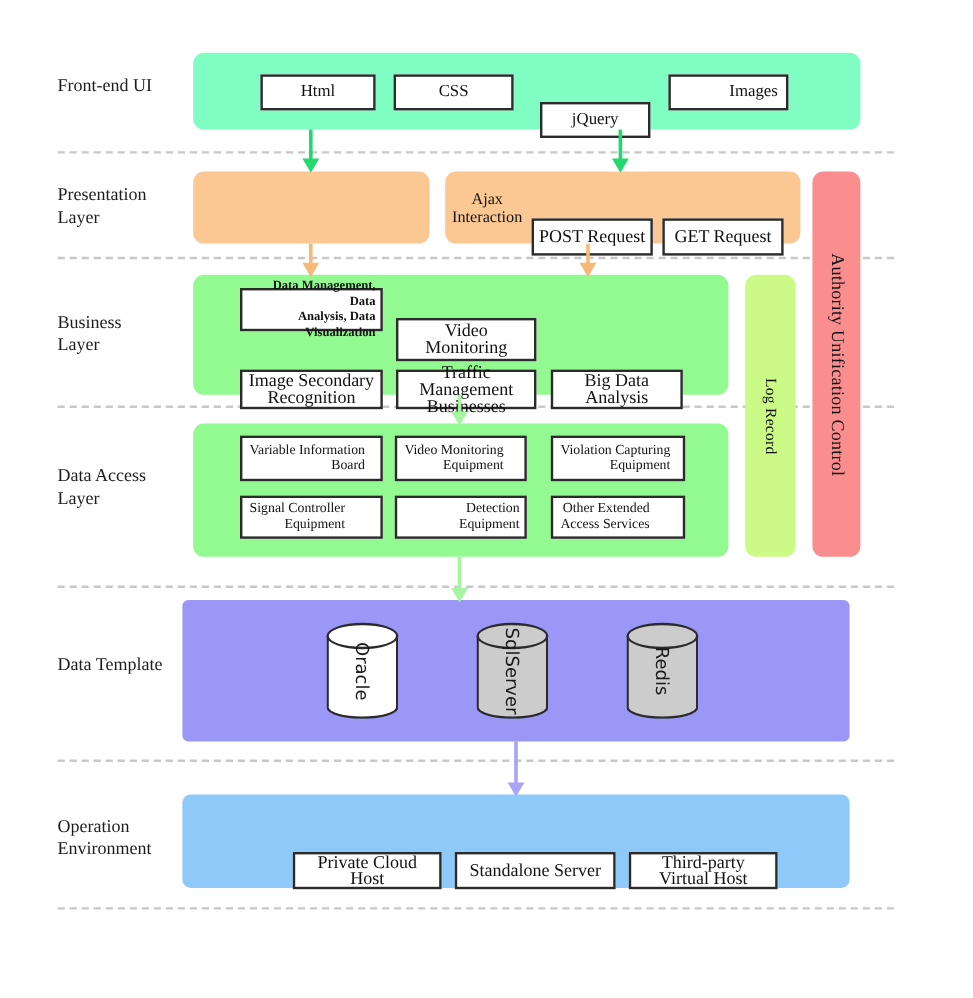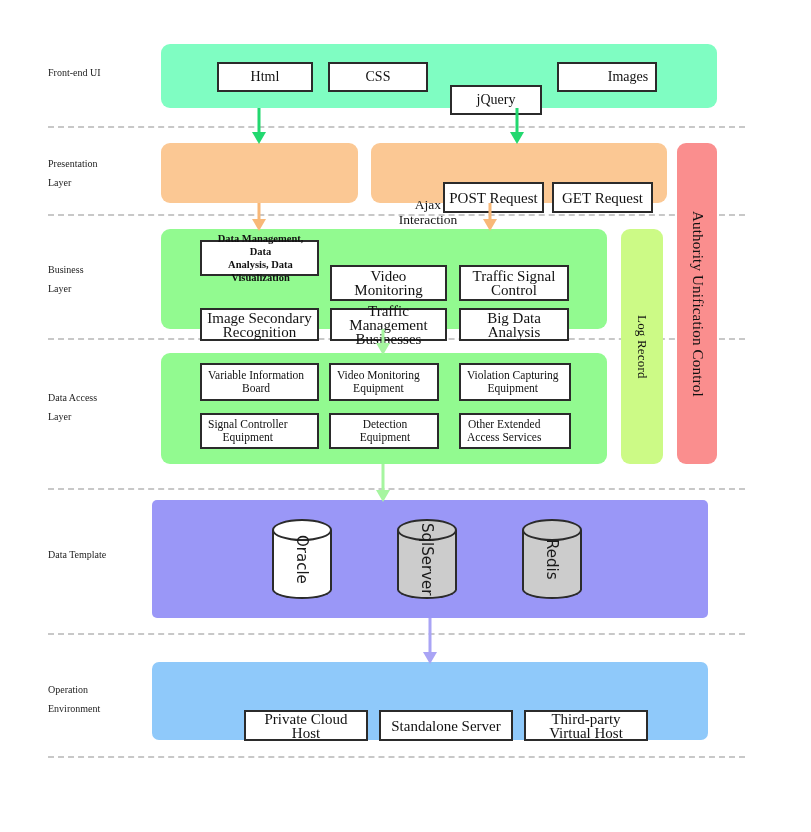--- a/index.html
+++ b/index.html
@@ -12,21 +12,21 @@
 
   
   .sep{
     position:absolute;left:48px;width:697px;height:0;
     border-top:2px dashed #c8c8c8;
   }
 
   
   .row-label{
     position:absolute;left:48px;width:118px;
-    font-size:10px;line-height:19px;color:#1c1c1c;
+    font-size:15px;line-height:19px;color:#1c1c1c;
     text-align:left;
   }
 
   
   .panel{
     position:absolute;border-radius:9px;box-sizing:border-box;
   }
   .panel.frontend{background:#7ffdc2;}
   .panel.presentation{background:#fbc894;}
   .panel.business{background:#92fa90;}
@@ -38,21 +38,21 @@
 
   
   .box{
     position:absolute;box-sizing:border-box;
     background:#ffffff;border:2px solid #2b2b2b;
     display:flex;align-items:center;justify-content:center;
     text-align:center;
     font-size:14px;line-height:16px;color:#111;
     padding:2px 4px;
   }
-  .box.leftal{justify-content:flex-start;text-align:center;padding-left:6px;}
+  .box.leftal{justify-content:flex-start;text-align:right;padding-left:6px;}
   .box.tiny{font-size:10.5px;line-height:13px;font-weight:bold;}
   .box.sm{font-size:15px;line-height:14px;margin-top:25px;}
   .box.xs{font-size:11.5px;line-height:13px;}
 
   
   .plain{
     position:absolute;text-align:center;
     font-size:13.5px;line-height:15px;color:#141414;
     display:flex;align-items:center;justify-content:center;
   }
@@ -122,26 +122,25 @@
     <div class="panel storage" style="left: 152px; top: 500px; width: 556px; height: 118px;"></div>
     <div class="panel operation" style="left: 152px; top: 662px; width: 556px; height: 78px;"></div>
     <div class="panel logrecord" style="left: 621px; top: 229px; width: 42px; height: 235px;"></div>
     <div class="panel authority" style="left: 677px; top: 143px; width: 40px; height: 321px;"></div>
     <div class="vlabel small" style="left: 621px; top: 229px; width: 42px; height: 235px;">Log Record</div>
     <div class="vlabel" style="left: 677px; top: 143px; width: 40px; height: 321px;">Authority Unification Control</div>
     <div class="box" style="left: 217px; top: 62px; width: 96px; height: 30px;">Html</div>
     <div class="box" style="left: 328px; top: 62px; width: 100px; height: 30px;">CSS</div>
     <div class="box" style="left: 450px; top: 62px; width: 92px; height: 30px; margin-top: 23px;">jQuery</div>
     <div class="box" style="left: 557px; top: 62px; width: 100px; height: 30px; padding-left: 46px;">Images</div>
-    <div class="plain" style="left: 392px; top: 151px; width: 72px; height: 44px; margin-top: 39px;">Ajax<br>Interaction</div>
+    <div class="plain" style="left: 370px; top: 151px; width: 72px; height: 44px;">Ajax<br>Interaction</div>
     <div class="box sm" style="left: 443px; top: 157px; width: 101px; height: 31px;">POST Request</div>
     <div class="box sm" style="left: 552px; top: 157px; width: 101px; height: 31px;">GET Request</div>
     <div class="box tiny leftal" style="left: 200px; top: 240px; width: 119px; height: 36px;">Data Management, Data<br>Analysis, Data Visualization</div>
     <div class="box sm" style="left: 330px; top: 240px; width: 117px; height: 36px;">Video Monitoring</div>
-    <div class="box sm" style="left: 459px; top: 240px; width: 110px; height: 36px;">Traffic Signal Control</div>
     <div class="box sm" style="left: 200px; top: 283px; width: 119px; height: 33px;">Image Secondary<br>Recognition</div>
     <div class="box sm" style="left: 330px; top: 283px; width: 117px; height: 33px;">Traffic Management<br>Businesses</div>
     <div class="box sm" style="left: 459px; top: 283px; width: 110px; height: 33px;">Big Data Analysis</div>
     <div class="box xs leftal" style="left: 200px; top: 363px; width: 119px; height: 38px;">Variable Information<br>Board</div>
     <div class="box xs leftal" style="left: 329px; top: 363px; width: 110px; height: 38px;">Video Monitoring<br>Equipment</div>
     <div class="box xs leftal" style="left: 459px; top: 363px; width: 112px; height: 38px;">Violation Capturing<br>Equipment</div>
     <div class="box xs leftal" style="left: 200px; top: 413px; width: 119px; height: 36px;">Signal Controller<br>Equipment</div>
     <div class="box xs leftal" style="left: 329px; top: 413px; width: 110px; height: 36px;">Detection Equipment</div>
     <div class="box xs leftal" style="left: 459px; top: 413px; width: 112px; height: 36px;">Other Extended<br>Access Services</div>
     <div class="cyl white" style="left: 272px; top: 519px; width: 60px; height: 80px;">

